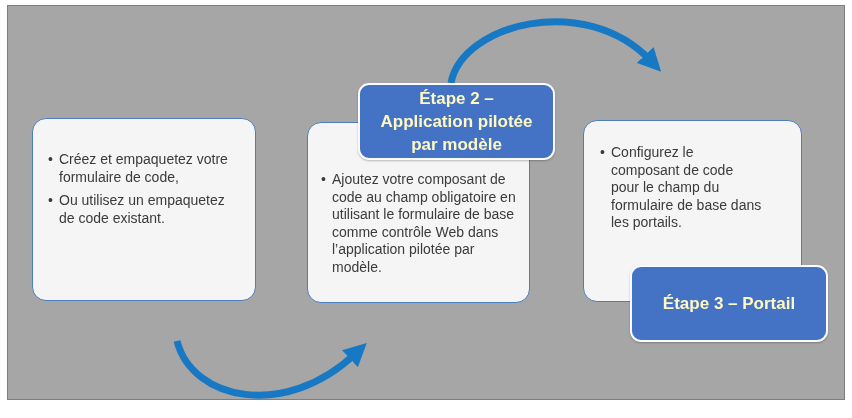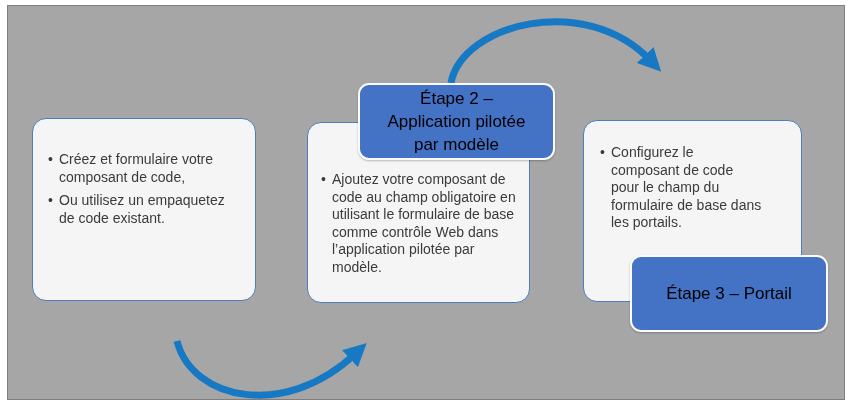--- a/index.html
+++ b/index.html
@@ -42,53 +42,53 @@
 
   .bullet-item { display: flex; gap: 5px; }
   .bullet-item + .bullet-item { margin-top: 6px; }
   .bullet-glyph { flex: 0 0 auto; width: 6px; }
 
   .step-label {
     position: absolute;
     background: #4472c4;
     border: 2px solid #fbfbfb;
     border-radius: 11px;
-    color: #000000;
-    font-weight: normal;
+    color: #fef9c3;
+    font-weight: bold;
     font-size: 17px;
     line-height: 23px;
     text-align: center;
     white-space: pre-line;
     display: flex;
     align-items: center;
     justify-content: center;
     box-shadow: 0 1px 2px rgba(0,0,0,0.25);
   }
   .label1 { left: 82px;  top: 267px; width: 193px; height: 74px; }
   .label2 { left: 358px; top: 83px;  width: 197px; height: 77px; }
-  .label3 { left: 630px; top: 255px; width: 198px; height: 77px; }
+  .label3 { left: 630px; top: 265px; width: 198px; height: 77px; }
 
   .arrows {
     position: absolute;
     left: 0; top: 0;
     width: 852px; height: 418px;
     pointer-events: none;
   }
 </style>
 </head>
 <body>
 
 <div class="canvas">
   <div class="board"></div>
 
   <div class="card card1">
     <div class="card-body">
       <div class="bullet-item">
         <span class="bullet-glyph">•</span>
-        <span>Créez et formulaire votre composant de code,</span>
+        <span>Créez et empaquetez votre formulaire de code,</span>
       </div>
       <div class="bullet-item">
         <span class="bullet-glyph">•</span>
         <span>Ou utilisez un empaquetez de code existant.</span>
       </div>
     </div>
   </div>
 
   <div class="card card2">
     <div class="card-body">

